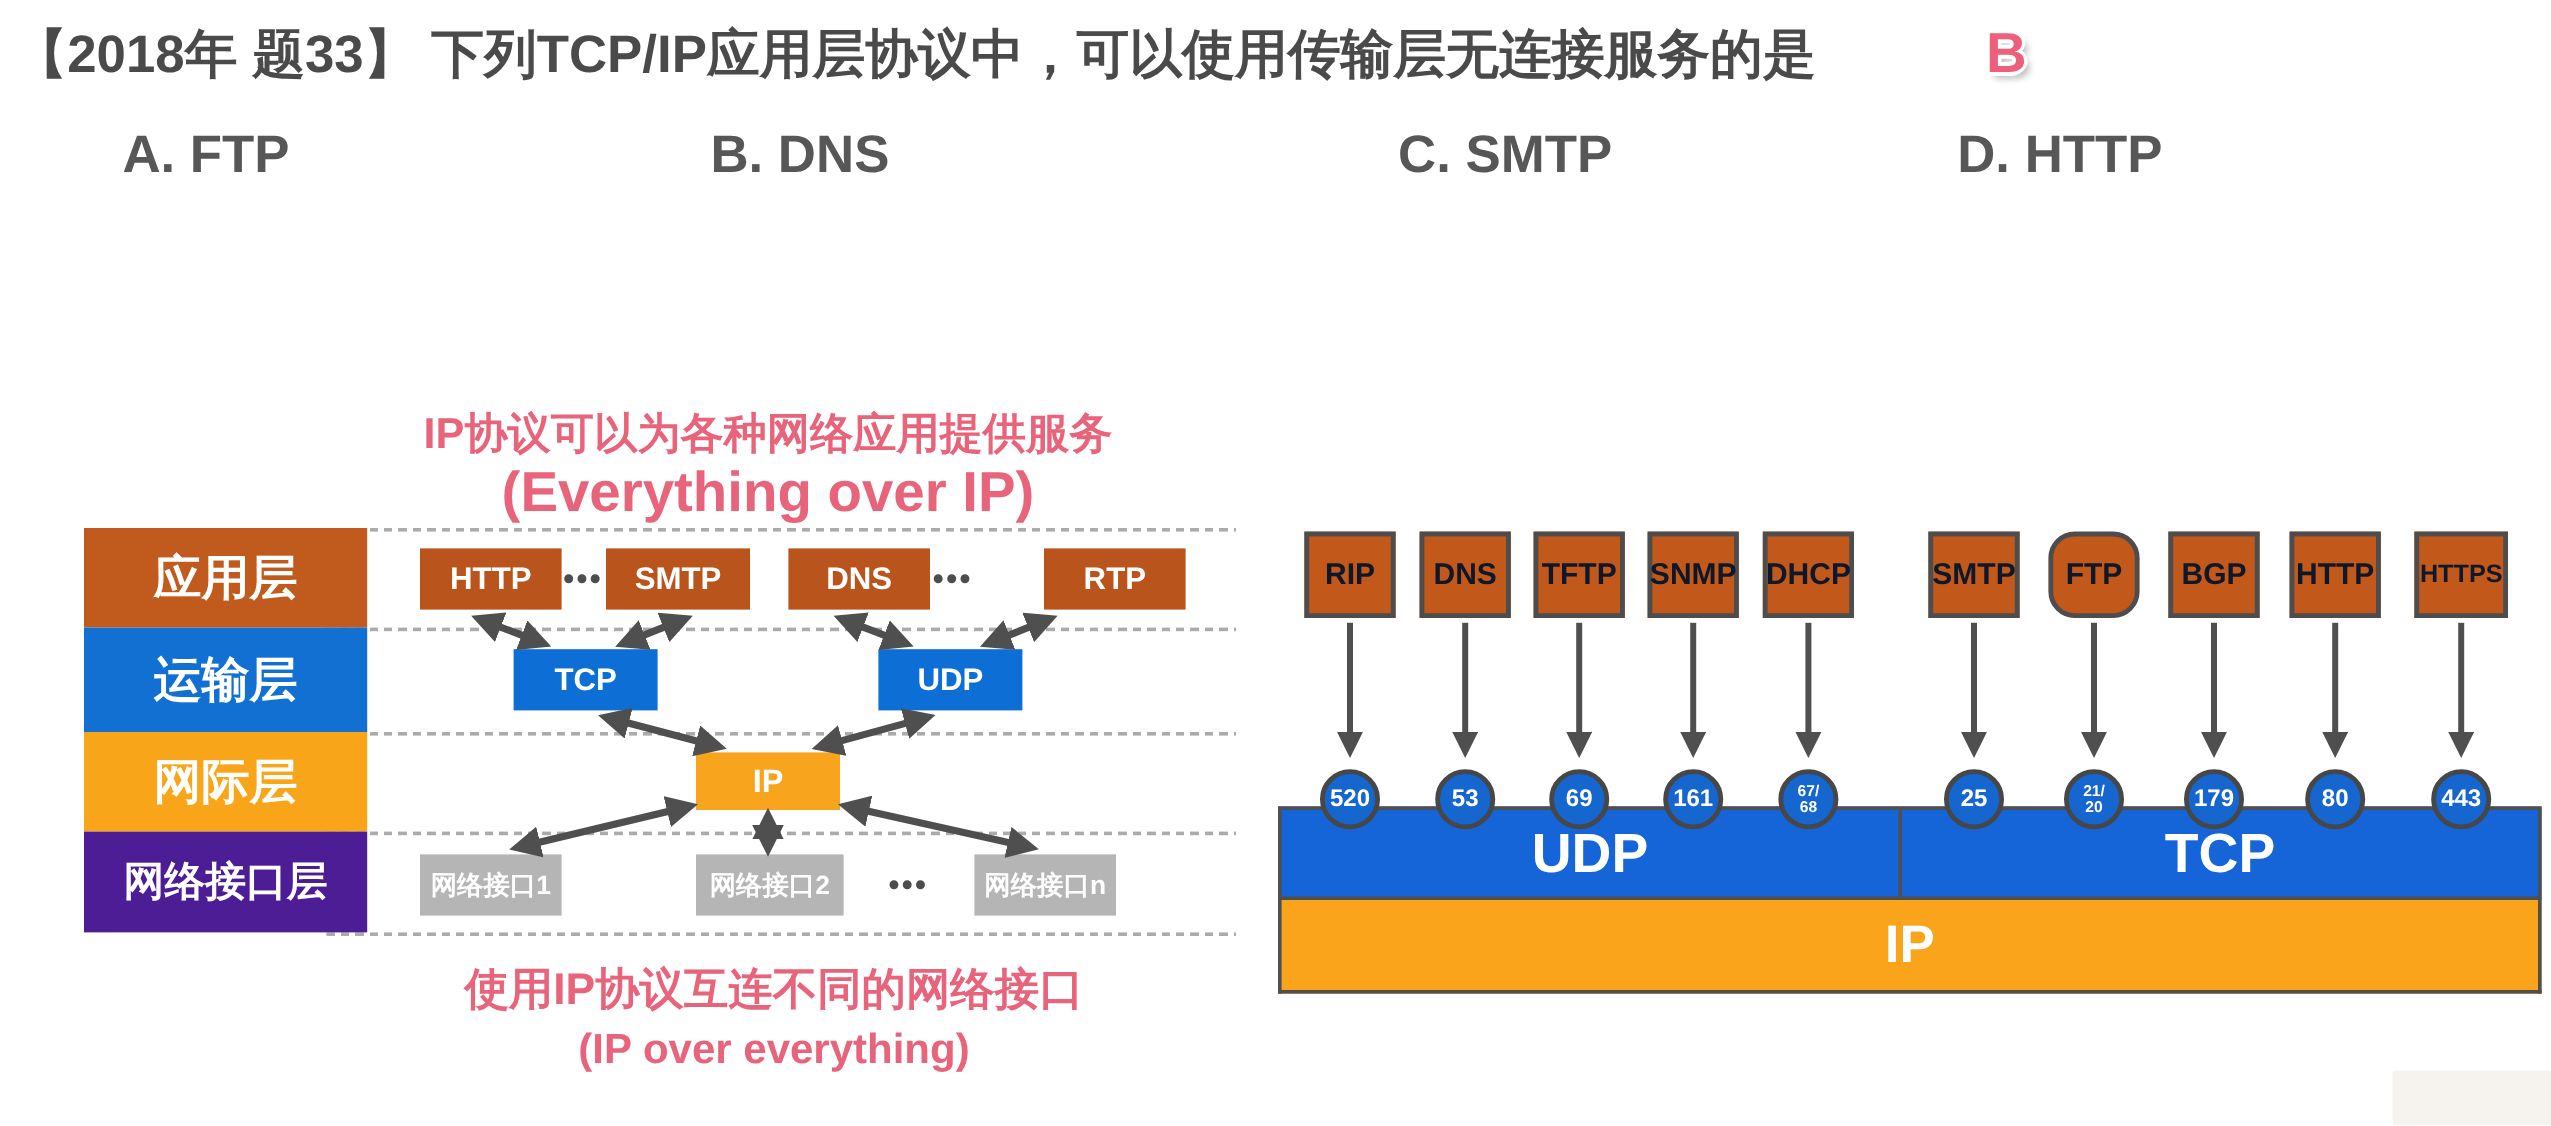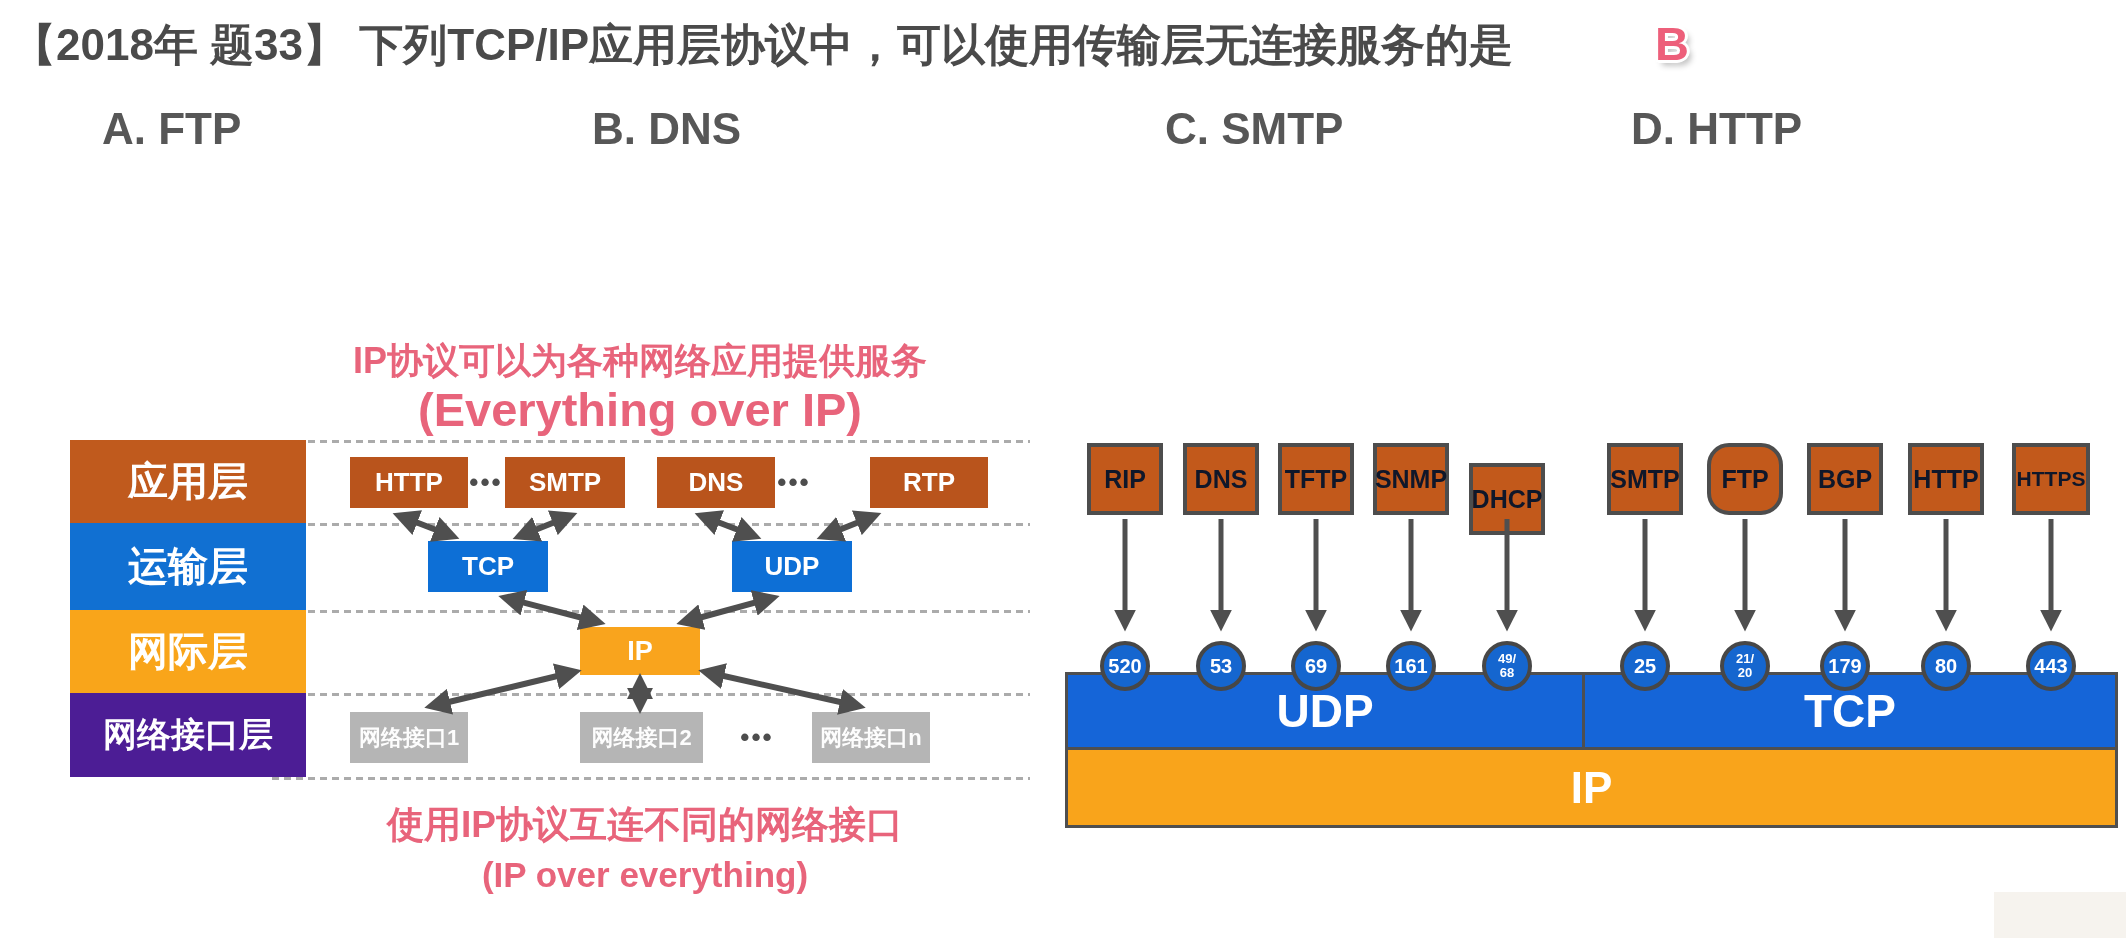--- a/index.html
+++ b/index.html
@@ -101,42 +101,42 @@
   <div class="abs pbox if-box" style="left:350px;width:118px;">网络接口1</div>
   <div class="abs pbox if-box" style="left:580px;width:123px;">网络接口2</div>
   <div class="abs dots" style="left:729px;top:722px;">•••</div>
   <div class="abs pbox if-box" style="left:812px;width:118px;">网络接口n</div>
 
 
   <div class="abs rbox" style="left:1087px;">RIP</div>
   <div class="abs rbox" style="left:1183px;">DNS</div>
   <div class="abs rbox" style="left:1278px;">TFTP</div>
   <div class="abs rbox" style="left:1373px;">SNMP</div>
-  <div class="abs rbox" style="left:1469px;margin-top:20px;">DHCP</div>
+  <div class="abs rbox" style="left:1469px;">DHCP</div>
 
   <div class="abs rbox" style="left:1607px;">SMTP</div>
   <div class="abs rbox" style="left:1707px;border-radius:22px;">FTP</div>
   <div class="abs rbox" style="left:1807px;">BGP</div>
   <div class="abs rbox" style="left:1908px;">HTTP</div>
   <div class="abs rbox narrow" style="left:2012px;width:78px;">HTTPS</div>
 
   <div class="abs port" style="left:1100px;">
       <span>520</span>
     </div>
   <div class="abs port" style="left:1196px;">
       <span>53</span>
     </div>
   <div class="abs port" style="left:1291px;">
       <span>69</span>
     </div>
   <div class="abs port" style="left:1386px;">
       <span>161</span>
     </div>
   <div class="abs port two" style="left:1482px;">
-    <span>49/</span>
+    <span>67/</span>
     <span>68</span>
   </div>
   <div class="abs port" style="left:1620px;">
       <span>25</span>
     </div>
   <div class="abs port two" style="left:1720px;">
     <span>21/</span>
     <span>20</span>
   </div>
   <div class="abs port" style="left:1820px;">

